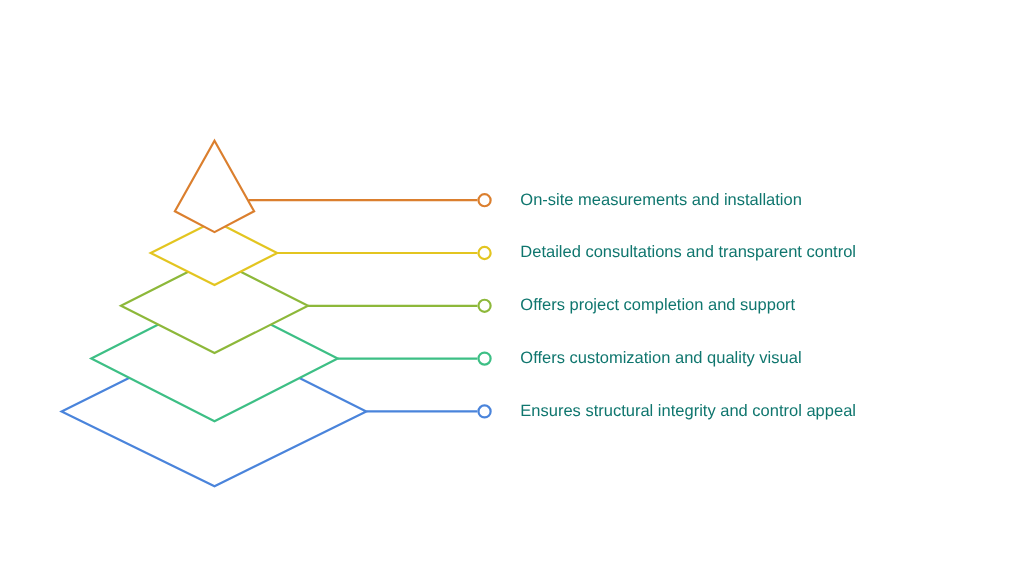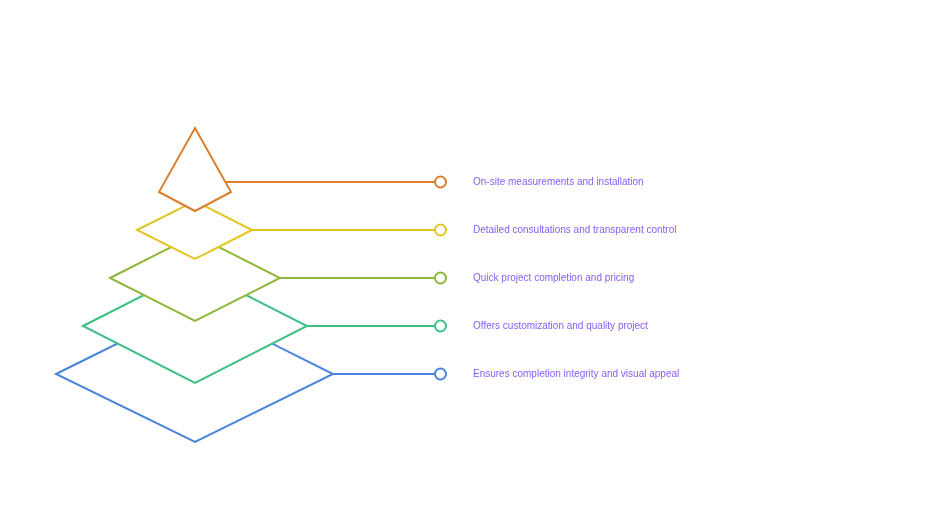--- a/index.html
+++ b/index.html
@@ -1,18 +1,18 @@
 <!DOCTYPE html>
 <html><head>
 <meta charset="utf-8">
 <style>
   html, body { margin: 0; padding: 0; background: #ffffff; }
   body { width: 934px; height: 523px; position: relative; overflow: hidden; font-family: "Liberation Sans", sans-serif; }
   #diagram { position: absolute; left: 0; top: 0; }
-  .label { position: absolute; left: 473px; font-size: 10px; color: #8b5cf6; white-space: nowrap; line-height: 18px; }
+  .label { position: absolute; left: 473px; font-size: 15px; color: #0f766e; white-space: nowrap; line-height: 18px; }
 </style>
 </head>
 <body>
 
 <svg id="diagram" width="934" height="523" viewBox="0 0 934 523">
 
   <g>
     <polygon points="56,374 195,305 333,374 195,442" fill="#fff" stroke-width="2" stroke="#4A84DB"></polygon>
     <line x1="333" y1="374" x2="434" y2="374" stroke-width="2" stroke="#4A84DB"></line>
     <circle cx="440.5" cy="374" r="5.5" fill="#fff" stroke-width="2" stroke="#4A84DB"></circle>
@@ -38,15 +38,15 @@
 
   <g>
     <polygon points="195,128 231,192 195,211 159,192" fill="#fff" stroke-width="2" stroke="#DB7F2E"></polygon>
     <line x1="226" y1="182" x2="434" y2="182" stroke-width="2" stroke="#DB7F2E"></line>
     <circle cx="440.5" cy="182" r="5.5" fill="#fff" stroke-width="2" stroke="#DB7F2E"></circle>
   </g>
 </svg>
 
 <div class="label" style="top:173px">On-site measurements and installation</div>
 <div class="label" style="top:221px">Detailed consultations and transparent control</div>
-<div class="label" style="top:269px">Quick project completion and pricing</div>
-<div class="label" style="top:317px">Offers customization and quality project</div>
-<div class="label" style="top:365px">Ensures completion integrity and visual appeal</div>
+<div class="label" style="top:269px">Offers project completion and support</div>
+<div class="label" style="top:317px">Offers customization and quality visual</div>
+<div class="label" style="top:365px">Ensures structural integrity and control appeal</div>
 
 </body></html>

